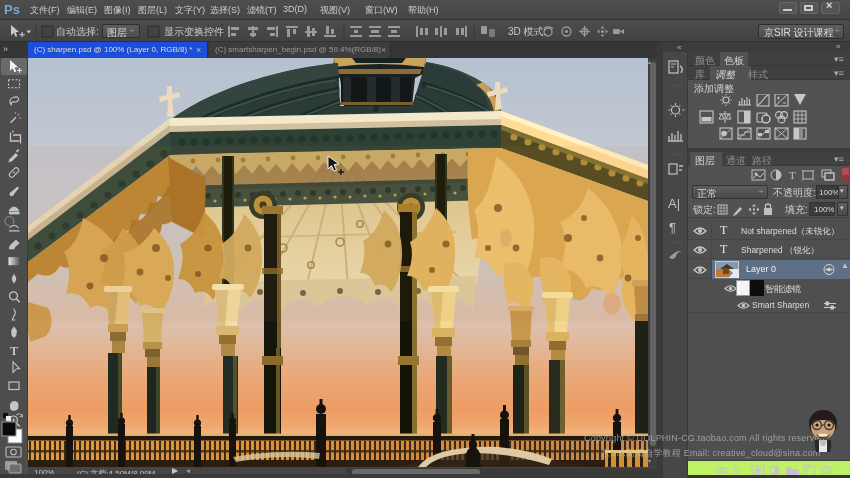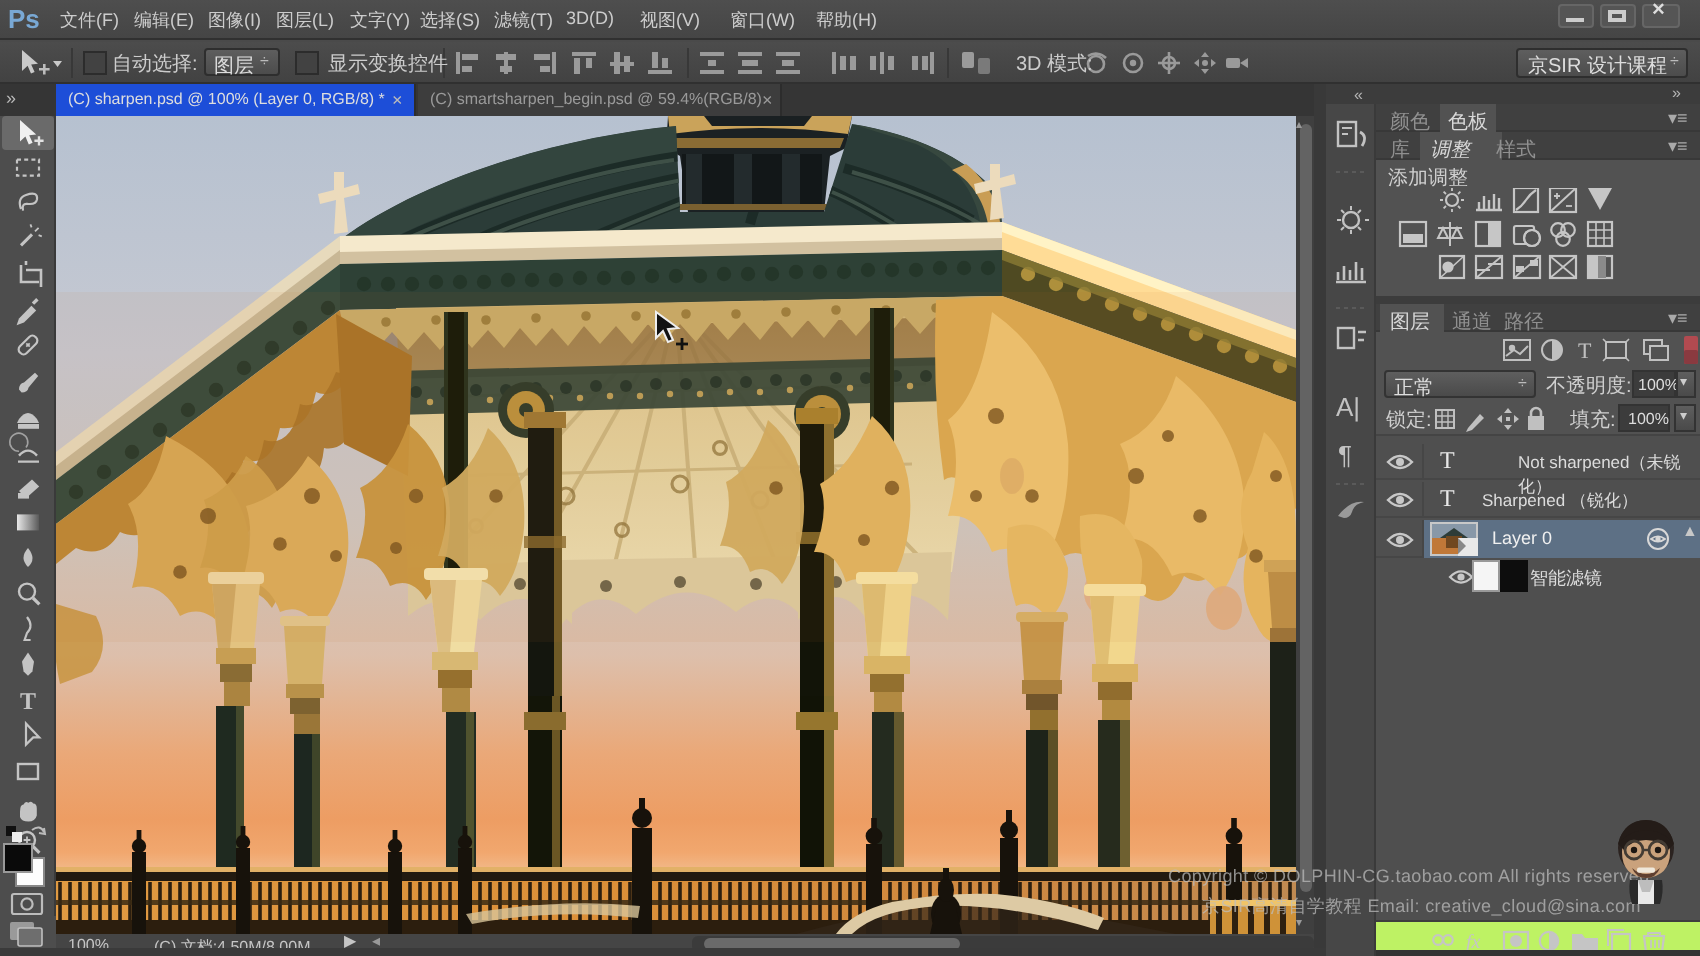--- a/index.html
+++ b/index.html
@@ -1113,21 +1113,21 @@
       </div>
   </div>
 
   <div class="abs" style="left:0;top:180px;width:162px;height:18px;border-bottom:1px solid #464646;">
     <svg class="abs" style="left:5px;top:4px;" width="14" height="10" viewBox="0 0 14 10">
         <path d="M1 5 Q7 -1 13 5 Q7 11 1 5 Z" fill="none" stroke="#c8c8c8" stroke-width="1.2"></path>
         <circle cx="7" cy="5" r="2" fill="#c8c8c8"></circle>
       </svg>
     <div class="abs" style="left:23px;top:0;width:1px;height:18px;background:#464646;"></div>
     <span class="abs" style="left:32px;top:1px;font-size:12px;color:#e8e8e8;font-family:'Liberation Serif';">T</span>
-    <span class="abs" style="left:53px;top:4px;font-size:8.5px;color:#dcdcdc;margin-left:18px;">Not sharpened（未锐化）</span>
+    <span class="abs" style="left:53px;top:4px;font-size:8.5px;color:#dcdcdc;">Not sharpened（未锐化）</span>
   </div>
   <div class="abs" style="left:0;top:199px;width:162px;height:18px;border-bottom:1px solid #464646;">
     <svg class="abs" style="left:5px;top:4px;" width="14" height="10" viewBox="0 0 14 10">
         <path d="M1 5 Q7 -1 13 5 Q7 11 1 5 Z" fill="none" stroke="#c8c8c8" stroke-width="1.2"></path>
         <circle cx="7" cy="5" r="2" fill="#c8c8c8"></circle>
       </svg>
     <div class="abs" style="left:23px;top:0;width:1px;height:18px;background:#464646;"></div>
     <span class="abs" style="left:32px;top:1px;font-size:12px;color:#e8e8e8;font-family:'Liberation Serif';">T</span>
     <span class="abs" style="left:53px;top:4px;font-size:8.5px;color:#dcdcdc;">Sharpened （锐化）</span>
   </div>
@@ -1156,20 +1156,35 @@
   </div>
   <div class="abs" style="left:0;top:237px;width:162px;height:19px;">
     <svg class="abs" style="left:36px;top:5px;" width="13" height="9" viewBox="0 0 13 9">
         <path d="M1 4.5 Q6.5 -1 12 4.5 Q6.5 10 1 4.5 Z" fill="none" stroke="#c8c8c8" stroke-width="1.1"></path>
         <circle cx="6.5" cy="4.5" r="1.8" fill="#c8c8c8"></circle>
       </svg>
     <div class="abs" style="left:48px;top:1px;width:14px;height:16px;background:#f5f5f5;border:1px solid #999;"></div>
     <div class="abs" style="left:62px;top:1px;width:14px;height:16px;background:#0d0d0d;"></div>
     <span class="abs" style="left:77px;top:4px;font-size:9px;color:#dcdcdc;">智能滤镜</span>
   </div>
+  <div class="abs" style="left:0;top:256px;width:162px;height:15px;border-bottom:1px solid #464646;">
+    <svg class="abs" style="left:49px;top:3px;" width="13" height="9" viewBox="0 0 13 9">
+        <path d="M1 4.5 Q6.5 -1 12 4.5 Q6.5 10 1 4.5 Z" fill="none" stroke="#c8c8c8" stroke-width="1.1"></path>
+        <circle cx="6.5" cy="4.5" r="1.8" fill="#c8c8c8"></circle>
+      </svg>
+    <span class="abs" style="left:64px;top:2px;font-size:8.5px;color:#dcdcdc;">Smart Sharpen</span>
+    <svg class="abs" style="left:136px;top:3px;" width="12" height="9" viewBox="0 0 12 9">
+        <g stroke="#c8c8c8" stroke-width="1">
+          <line x1="0" y1="2.5" x2="12" y2="2.5"></line>
+          <line x1="0" y1="6.5" x2="12" y2="6.5"></line>
+          <rect x="2" y="1" width="2.5" height="3" fill="#c8c8c8"></rect>
+          <rect x="7" y="5" width="2.5" height="3" fill="#c8c8c8"></rect>
+        </g>
+      </svg>
+  </div>
 
   <span class="abs" style="left:153px;top:219px;font-size:8px;color:#c8c8c8;">▲</span>
 
   <div class="abs" style="left:0;top:418px;width:162px;height:18px;background:#bef264;border-top:1px solid #3e3e3e;">
     <svg class="abs" style="left:26px;top:3px;" width="125" height="12" viewBox="0 0 125 12">
       <g stroke="#c5c5c5" fill="none" stroke-width="1.1">
         <g transform="translate(2,2)">
             <circle cx="3" cy="4" r="2.4"></circle>
             <circle cx="8" cy="4" r="2.4"></circle>
           </g>

